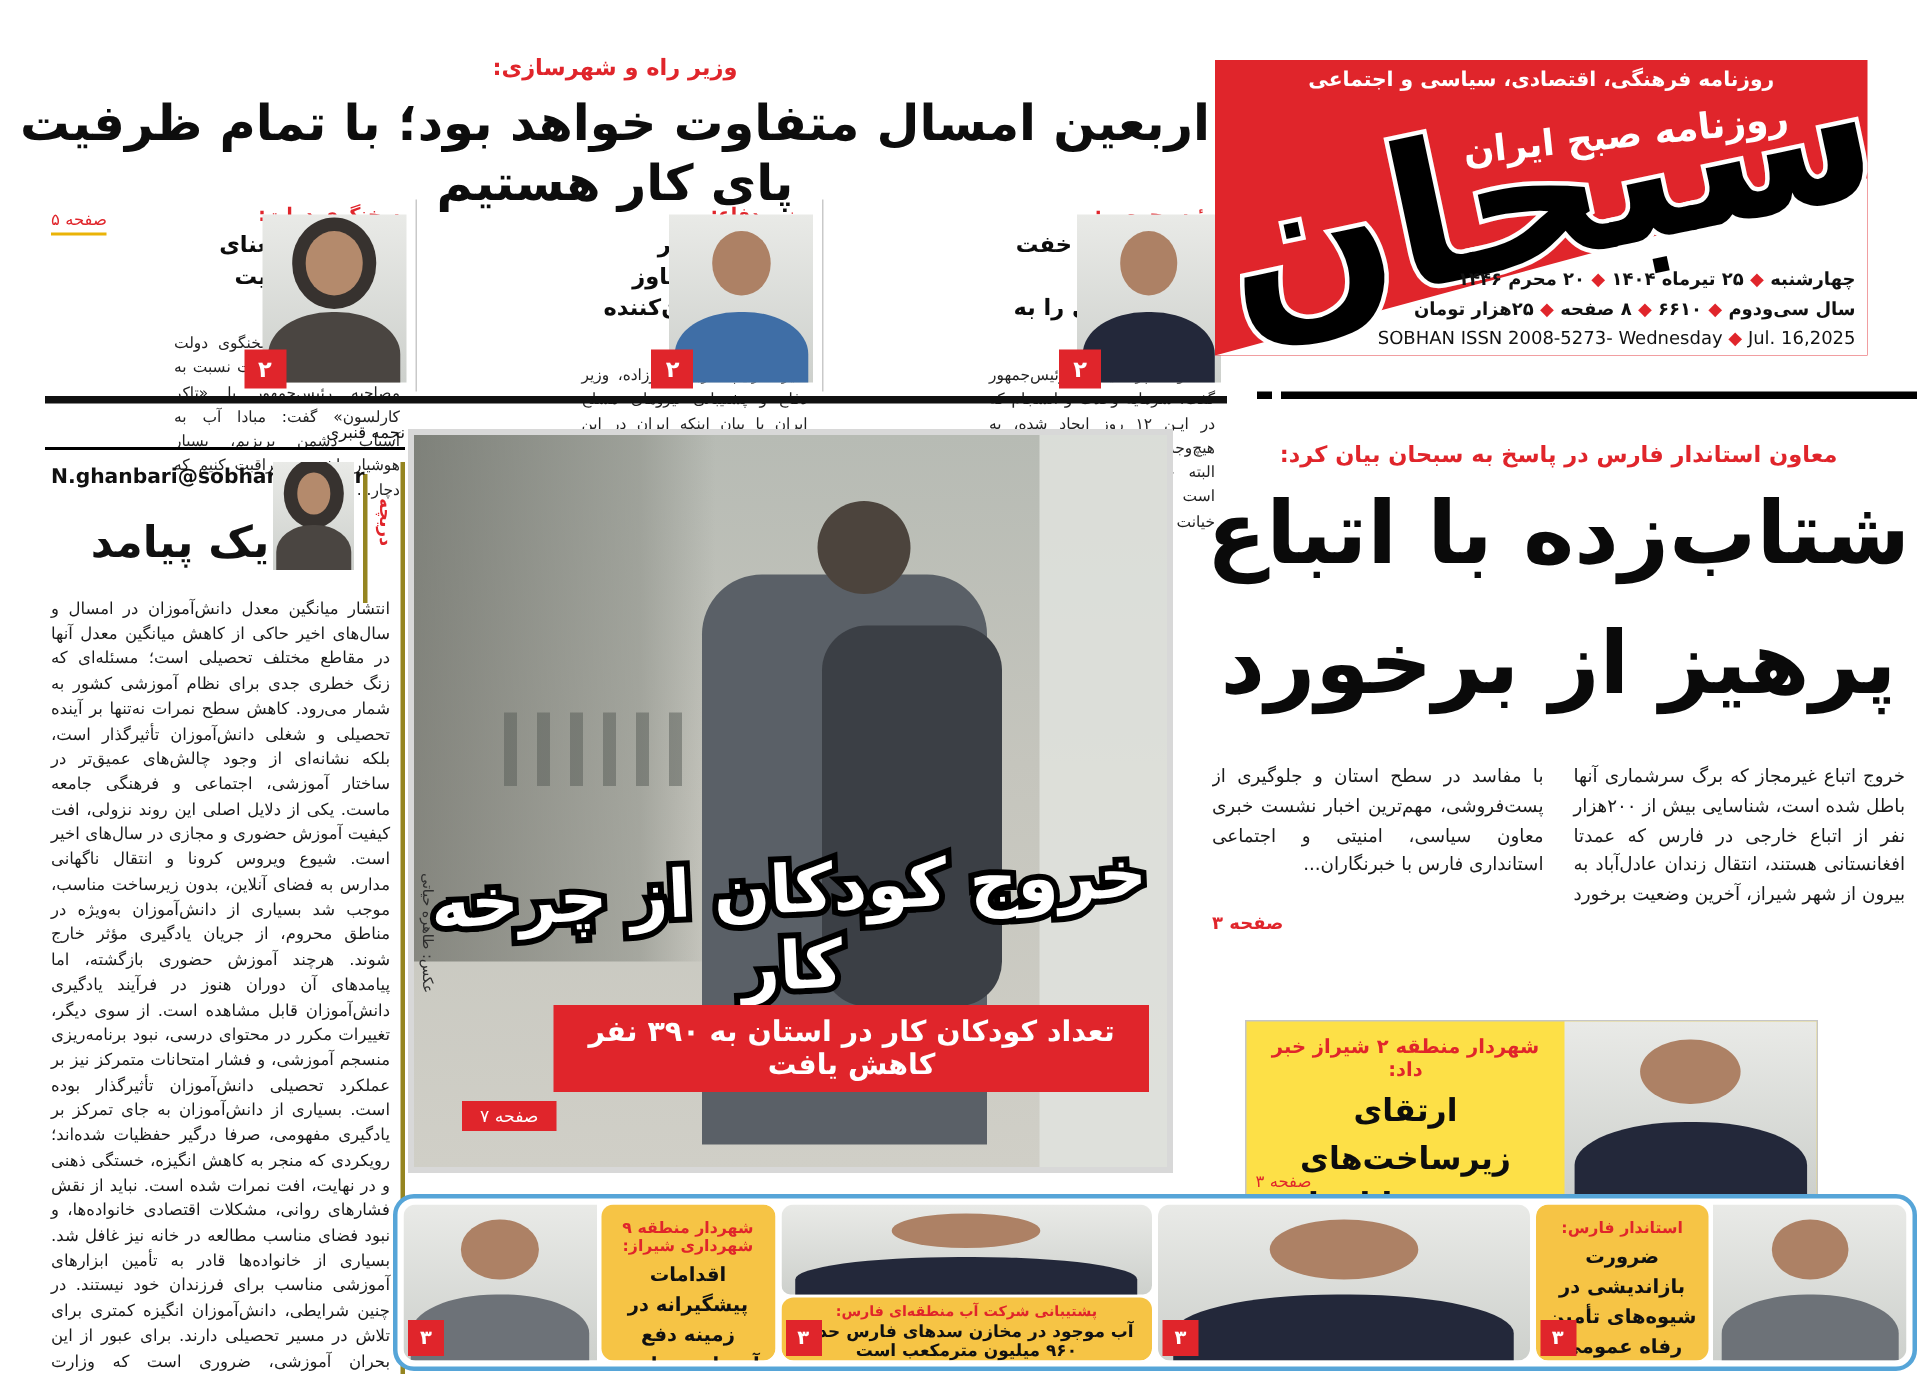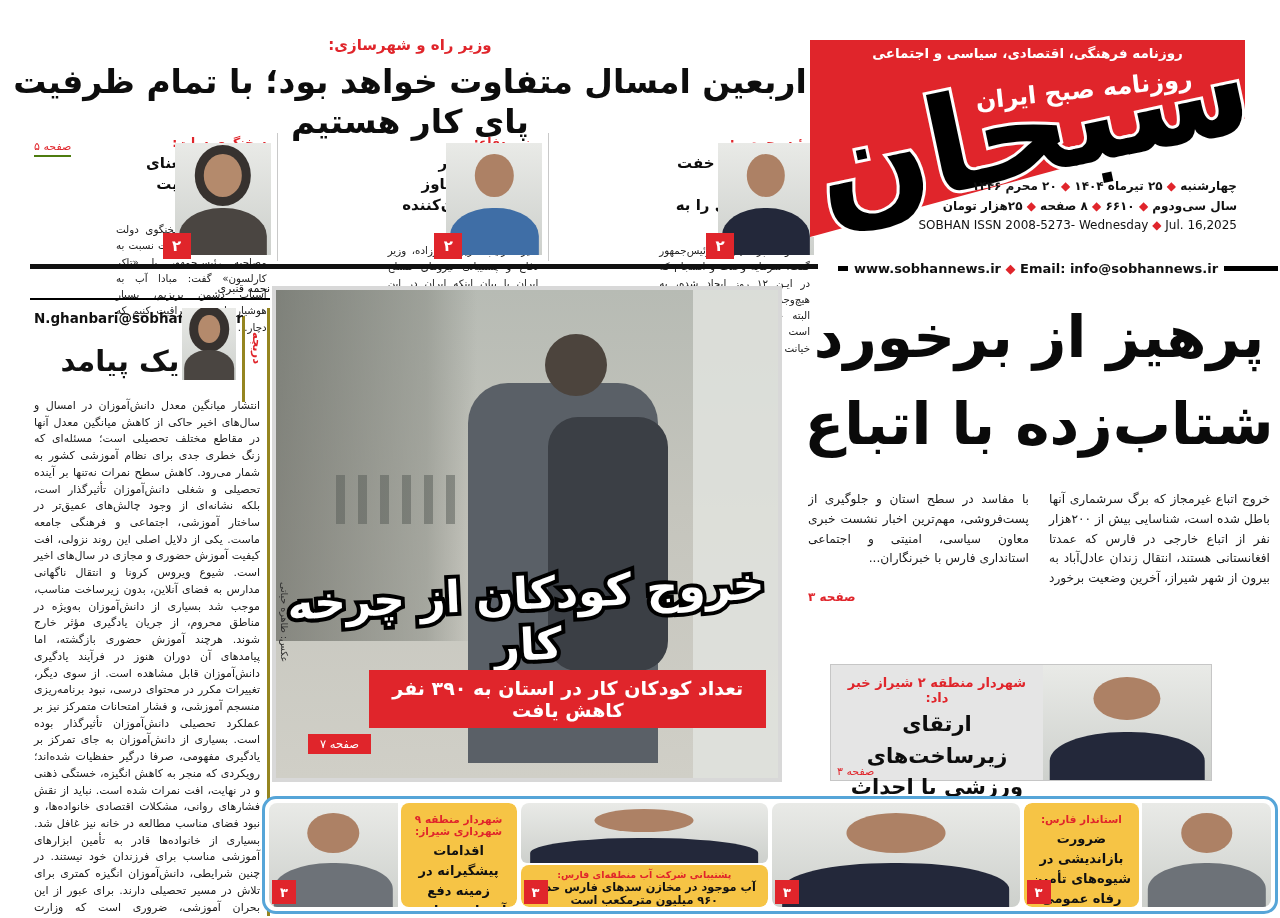--- a/index.html
+++ b/index.html
@@ -6,21 +6,21 @@
   html,body { background:#f2f2f2; }
   body { font-family:"DejaVu Sans", sans-serif; }
   #page { position:relative; width:1280px; height:918px; background:#fff; margin:0 auto;
           direction:rtl; overflow:hidden; color:#111; }
 
   
   .top-story { position:absolute; top:36px; left:0; width:820px; text-align:center; }
   .top-kicker { color:#e0252b; font-size:15px; font-weight:bold; }
   .top-headline { font-size:33px; font-weight:900; margin-top:8px; line-height:1.2; color:#0d0d0d; }
   .top-pageref { position:absolute; left:34px; bottom:-16px; color:#e0252b; font-size:11px;
-                 border-bottom:2px solid #4d7c0f; padding-bottom:2px; }
+                 border-bottom:2px solid #eab308; padding-bottom:2px; }
 
   
   .top-boxes { position:absolute; top:133px; left:6px; width:814px; height:128px; display:flex; }
   .news-box { flex:1; position:relative; padding:2px 8px 0 6px; border-left:1px solid #c9c9c9; }
   .news-box:last-child { border-left:none; }
   .nb-kicker { color:#e0252b; font-size:12.5px; font-weight:bold; margin-right:2px; }
   .nb-head { font-size:15px; font-weight:900; line-height:1.4; margin:3px 2px 0 104px; color:#0d0d0d;}
   .nb-body { font-size:10.3px; line-height:1.58; text-align:justify; margin:5px 2px 0 104px; color:#222; }
   .nb-photo { position:absolute; top:8px; left:auto; right:auto; }
   .nb-photo { left:unset; }
@@ -103,22 +103,22 @@
 
   
   .main-story { position:absolute; left:798px; top:294px; width:482px; text-align:center; }
   .ms-kicker { color:#e0252b; font-size:15px; font-weight:bold; }
   .ms-line { font-size:58px; font-weight:900; line-height:1.5; color:#0a0a0a; letter-spacing:-1px; }
   .ms-body { direction:rtl; margin:22px 10px 0 10px; column-count:2; column-gap:20px; font-size:12.2px;
              line-height:1.62; text-align:justify; height:100px; overflow:hidden; color:#1a1a1a; }
   .ms-page { text-align:left; margin:0 10px; color:#e0252b; font-size:12px; font-weight:bold; }
 
   
-  .d2-box { position:absolute; left:830px; top:664px; width:382px; height:117px; border:1px solid #c6c6c6;
-            display:flex; background:#e5e5e5; }
+  .d2-box { position:absolute; left:830px; top:680px; width:382px; height:117px; border:1px solid #c6c6c6;
+            display:flex; background:#fde047; }
   .d2-photo { width:168px; height:100%; flex:none; }
   .d2-text { flex:1; padding:10px 6px 0 6px; text-align:center; position:relative; }
   .d2-kicker { color:#e0252b; font-size:13px; font-weight:bold; }
   .d2-head { font-size:21px; font-weight:900; line-height:1.5; margin-top:4px; color:#0d0d0d; }
   .d2-sub { font-size:14.5px; margin-top:7px; }
   .d2-page { position:absolute; bottom:2px; left:6px; color:#e0252b; font-size:11px; }
 
   
   .bottom-strip { position:absolute; left:262px; top:796px; width:1016px; height:118px;
                   border:3px solid #56a5d8; border-radius:14px; background:#fff; display:flex;
@@ -185,21 +185,20 @@
     <div class="mh-subtitle">روزنامه صبح ایران</div>
     <div class="mh-logo">سبحان</div>
     <div class="mh-dates">
       <div class="diamond-line">چهارشنبه <span class="dm">◆</span> ۲۵ تیرماه ۱۴۰۴ <span class="dm">◆</span> ۲۰ محرم ۱۴۴۶</div>
       <div class="diamond-line">سال سی‌ودوم <span class="dm">◆</span> ۶۶۱۰ <span class="dm">◆</span> ۸ صفحه <span class="dm">◆</span> ۲۵هزار تومان</div>
       <div class="ltr diamond-line">SOBHAN ISSN 2008-5273- Wednesday <span class="dm">◆</span> Jul. 16,2025</div>
     </div>
   </div>
   <div class="contact-line">
     <div class="bar short"></div>
-    <span class="diamond-line">www.sobhannews.ir <span class="dm">◆</span> Email: info@sobhannews.ir</span>
     <div class="bar long"></div>
   </div>
 
   <div class="columnist">
     <div class="col-author">نجمه قنبری</div>
     <div class="col-rule-main"></div>
     <div class="col-rule-inner"></div>
     <div class="col-section">دریچه</div>
     <div class="col-head">
       <div class="col-email">N.ghanbari@sobhannews.ir</div>
@@ -216,22 +215,23 @@
     <div class="sp-boy-body"></div>
     <div class="sp-backpack"></div>
     <div class="sp-boy-head"></div>
     <div class="sp-credit">عکس: طاهره حیاتی</div>
     <div class="sp-headline">خروج کودکان از چرخه کار</div>
     <div class="sp-band">تعداد کودکان کار در استان به ۳۹۰ نفر کاهش یافت</div>
     <div class="sp-page">صفحه ۷</div>
   </div>
 
   <div class="main-story">
+    <div class="ms-kicker">معاون استاندار فارس در پاسخ به سبحان بیان کرد:</div>
+    <div class="ms-line">شتاب‌زده با اتباع</div>
     <div class="ms-line">پرهیز از برخورد</div>
-    <div class="ms-line">شتاب‌زده با اتباع</div>
     <div class="ms-body">خروج اتباع غیرمجاز که برگ سرشماری آنها باطل شده است، شناسایی بیش از ۲۰۰هزار نفر از اتباع خارجی در فارس که عمدتا افغانستانی هستند، انتقال زندان عادل‌آباد به بیرون از شهر شیراز، آخرین وضعیت برخورد با مفاسد در سطح استان و جلوگیری از پست‌فروشی، مهم‌ترین اخبار نشست خبری معاون سیاسی، امنیتی و اجتماعی استانداری فارس با خبرنگاران...</div>
     <div class="ms-page">صفحه ۳</div>
   </div>
 
   <div class="d2-box">
     <div class="d2-photo portrait v-navy"></div>
     <div class="d2-text">
       <div class="d2-kicker">شهردار منطقه ۲ شیراز خبر داد:</div>
       <div class="d2-head">ارتقای زیرساخت‌های ورزشی با احداث دو ورزشگاه بزرگ</div>
       <div class="d2-sub">شهرک بهار صاحب ورزشگاه بانوان می‌شود</div>

